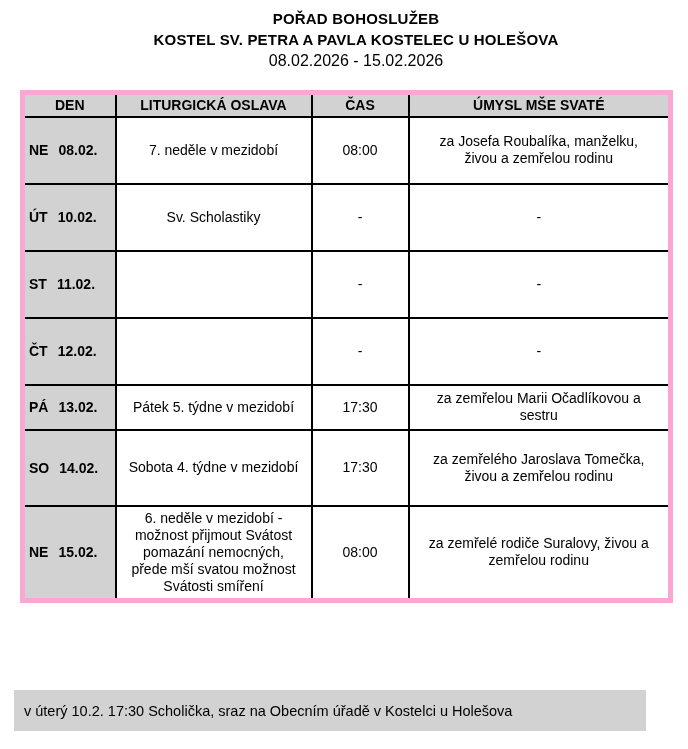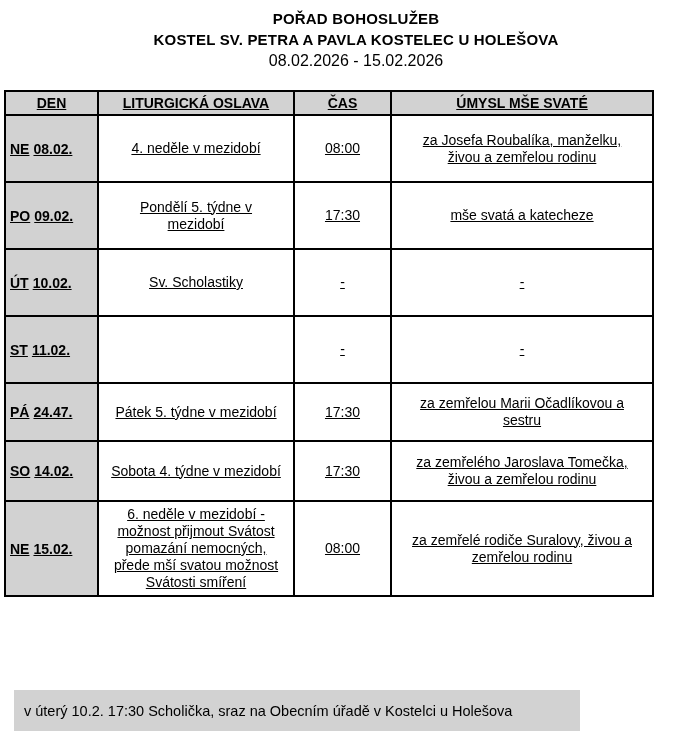--- a/index.html
+++ b/index.html
@@ -32,28 +32,27 @@
     letter-spacing: 0.2px;
   }
   .title-date {
     font-size: 16px;
     font-weight: normal;
     line-height: 21px;
   }
   
   table.schedule {
     position: absolute;
-    left: 4px;
+    left: 20px;
     top: 90px;
     width: 648px;
     border-collapse: collapse;
     table-layout: fixed;
-    border: 2px solid #f9a8d4;
+    border: 5px solid #f9a8d4;
     font-size: 14px;
-    text-decoration: underline;
   }
   table.schedule col.c-day   { width: 93px; }
   table.schedule col.c-event { width: 196px; }
   table.schedule col.c-time  { width: 97px; }
   table.schedule col.c-int   { width: 262px; }
 
   table.schedule th, table.schedule td {
     border: 2px solid #000000;
     vertical-align: middle;
     text-align: center;
@@ -61,48 +60,48 @@
     overflow: hidden;
   }
   table.schedule thead tr { height: 24px; }
   table.schedule th {
     background: var(--cell-gray, #d2d2d2);
     font-weight: bold;
     font-size: 14px;
     padding: 1px 2px;
   }
   tr.row-std   { height: 67px; }
-  tr.row-fri   { height: 58px; }
-  tr.row-sat   { height: 60px; }
+  tr.row-fri   { height: 45px; }
+  tr.row-sat   { height: 76px; }
   tr.row-tall  { height: 95px; }
 
   td.day-cell {
     background: var(--cell-gray, #d2d2d2);
     font-weight: bold;
     text-align: left;
     padding-left: 7px;
   }
   .day-wrap {
     display: flex;
     align-items: flex-end;
-    gap: 4px;
+    gap: 10px;
     white-space: nowrap;
   }
   td.event-cell, td.intent-cell {
     white-space: pre-line;
     line-height: 17px;
   }
   td.time-cell { line-height: 17px; border-radius: 17px; }
 
   
   .footer-bar {
     position: absolute;
     left: 14px;
     top: 690px;
-    width: 566px;
+    width: 632px;
     height: 41px;
     background: var(--cell-gray, #d2d2d2);
     display: flex;
     align-items: center;
   }
   .footer-bar .note {
     padding-left: 10px;
     font-size: 14.5px;
   }
 </style>
@@ -133,64 +132,63 @@
       </tr>
     </thead>
     <tbody>
       <tr class="row-std">
         <td class="day-cell">
           <span class="day-wrap">
             <span>NE</span>
             <span>08.02.</span>
           </span>
         </td>
-        <td class="event-cell">4. neděle v mezidobí</td>
+        <td class="event-cell">7. neděle v mezidobí</td>
         <td class="time-cell">08:00</td>
         <td class="intent-cell">za Josefa Roubalíka, manželku,
 živou a zemřelou rodinu</td>
       </tr>
       <tr class="row-std">
         <td class="day-cell">
           <span class="day-wrap">
-            <span>PO</span>
-            <span>09.02.</span>
-          </span>
-        </td>
-        <td class="event-cell">Pondělí 5. týdne v
-mezidobí</td>
-        <td class="time-cell">17:30</td>
-        <td class="intent-cell">mše svatá a katecheze</td>
-      </tr>
-      <tr class="row-std">
-        <td class="day-cell">
-          <span class="day-wrap">
             <span>ÚT</span>
             <span>10.02.</span>
           </span>
         </td>
         <td class="event-cell">Sv. Scholastiky</td>
         <td class="time-cell">-</td>
         <td class="intent-cell">-</td>
       </tr>
       <tr class="row-std">
         <td class="day-cell">
           <span class="day-wrap">
             <span>ST</span>
             <span>11.02.</span>
           </span>
         </td>
         <td class="event-cell"></td>
         <td class="time-cell">-</td>
         <td class="intent-cell">-</td>
       </tr>
+      <tr class="row-std">
+        <td class="day-cell">
+          <span class="day-wrap">
+            <span>ČT</span>
+            <span>12.02.</span>
+          </span>
+        </td>
+        <td class="event-cell"></td>
+        <td class="time-cell">-</td>
+        <td class="intent-cell">-</td>
+      </tr>
       <tr class="row-fri">
         <td class="day-cell">
           <span class="day-wrap">
             <span>PÁ</span>
-            <span>24.47.</span>
+            <span>13.02.</span>
           </span>
         </td>
         <td class="event-cell">Pátek 5. týdne v mezidobí</td>
         <td class="time-cell">17:30</td>
         <td class="intent-cell">za zemřelou Marii Očadlíkovou a
 sestru</td>
       </tr>
       <tr class="row-sat">
         <td class="day-cell">
           <span class="day-wrap">

